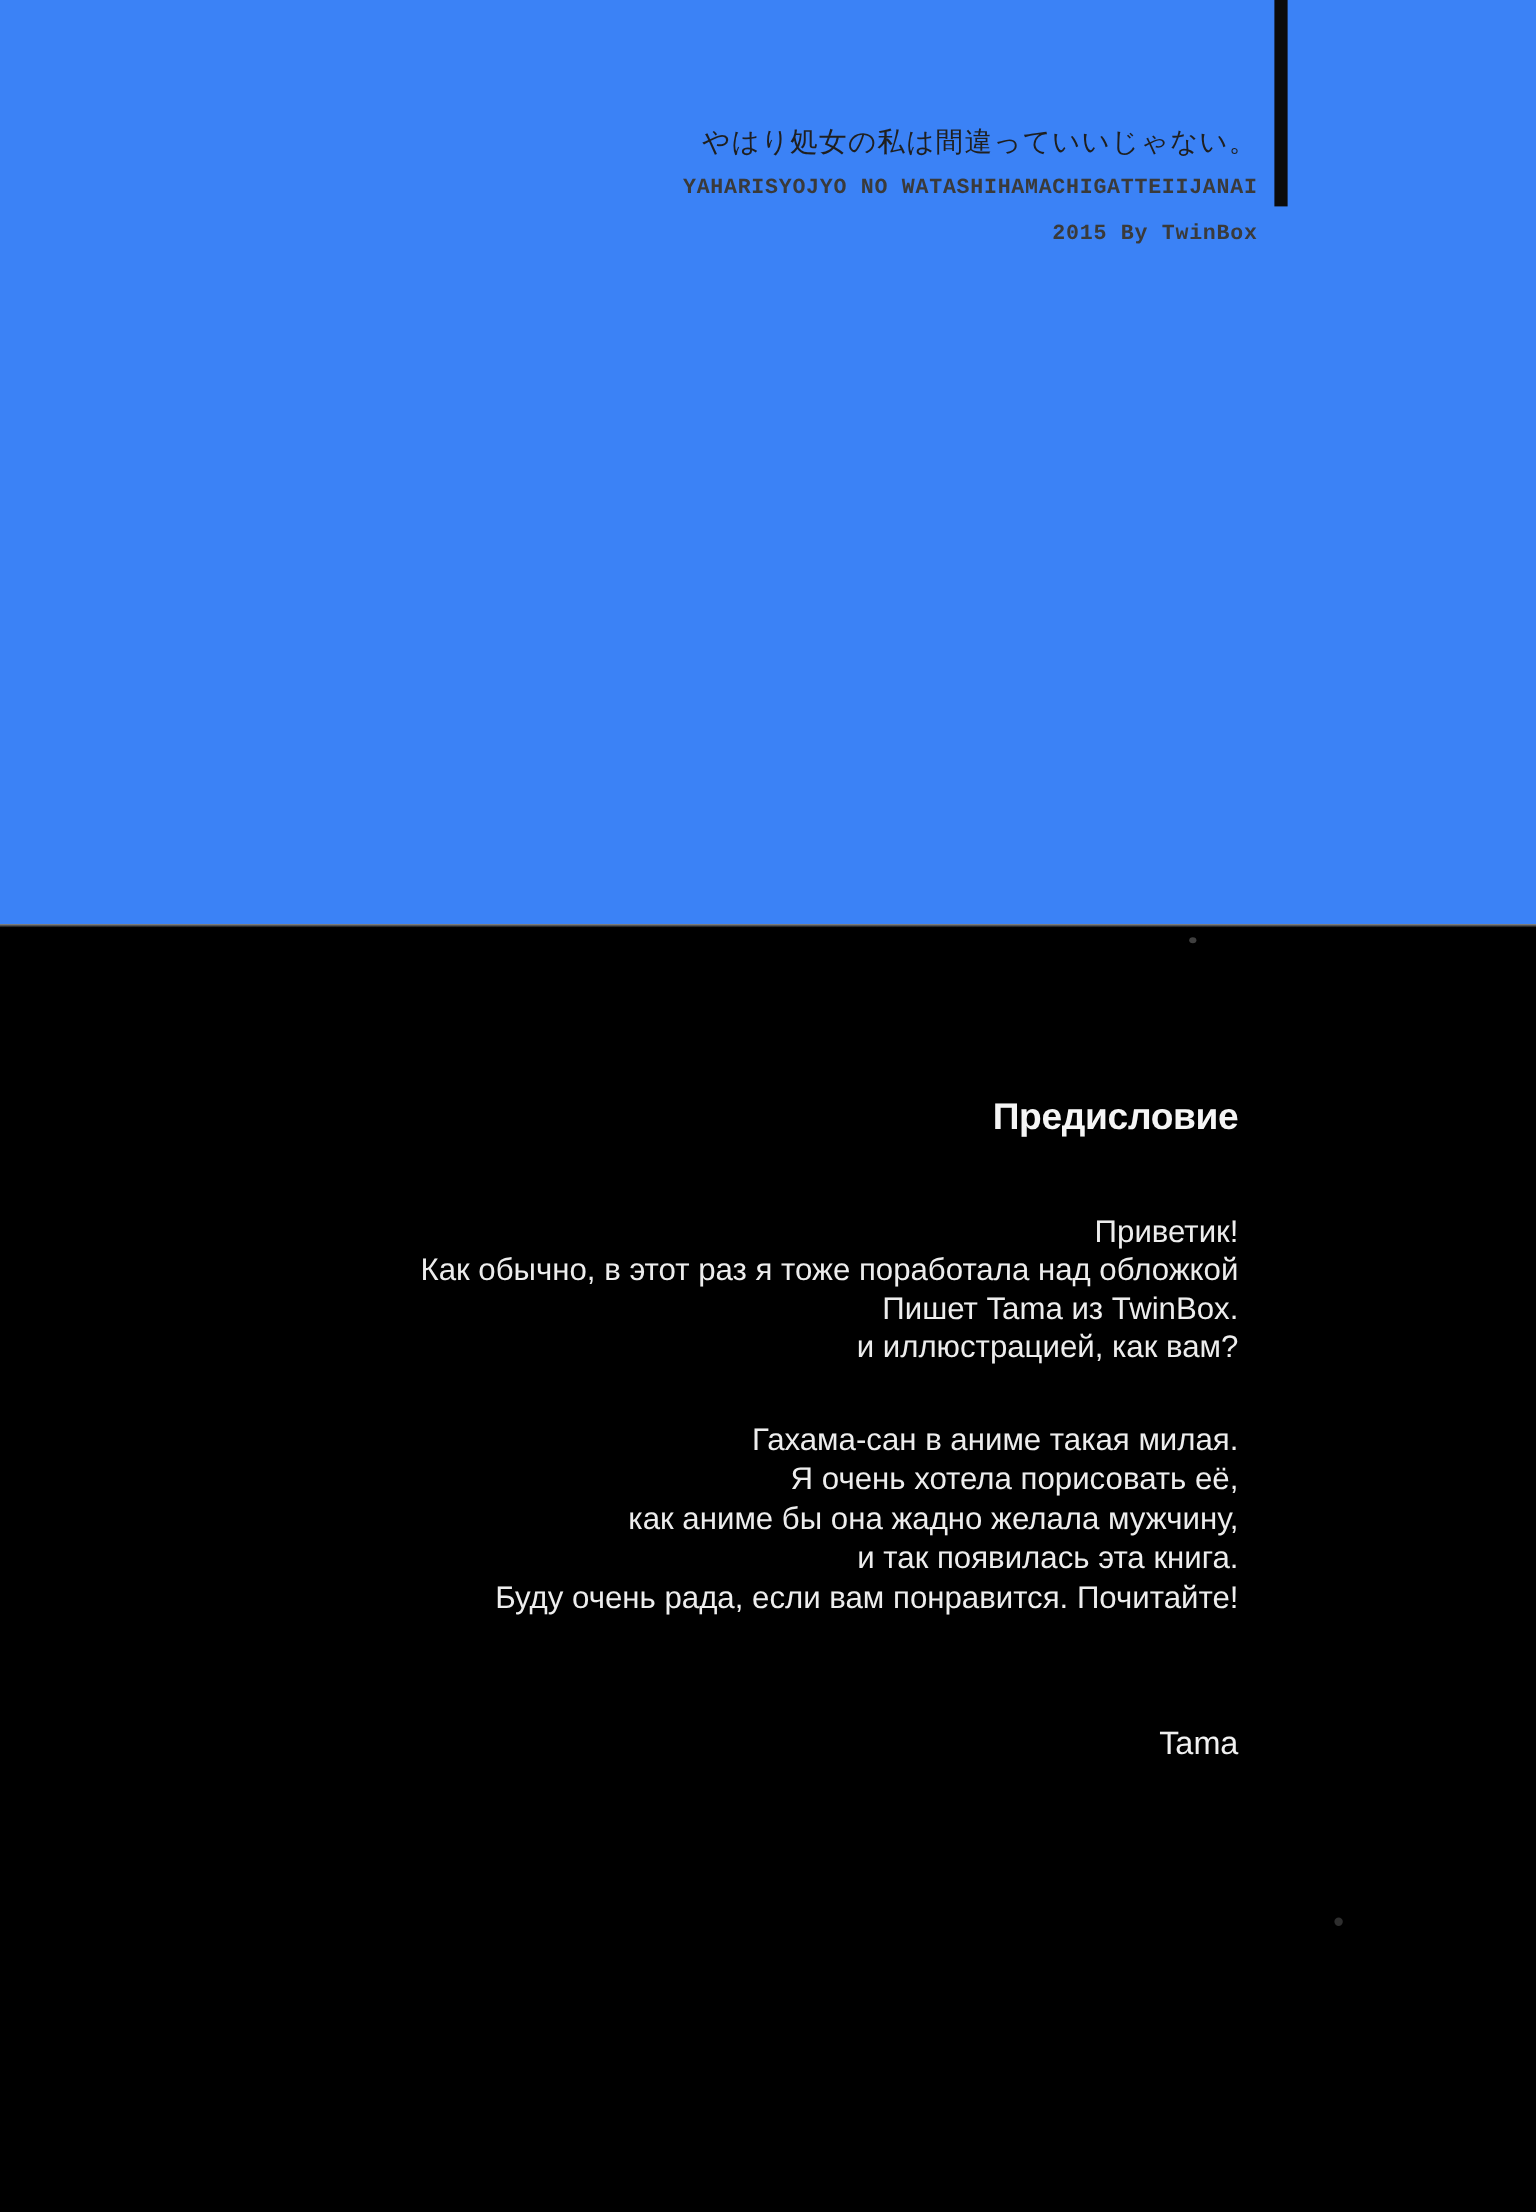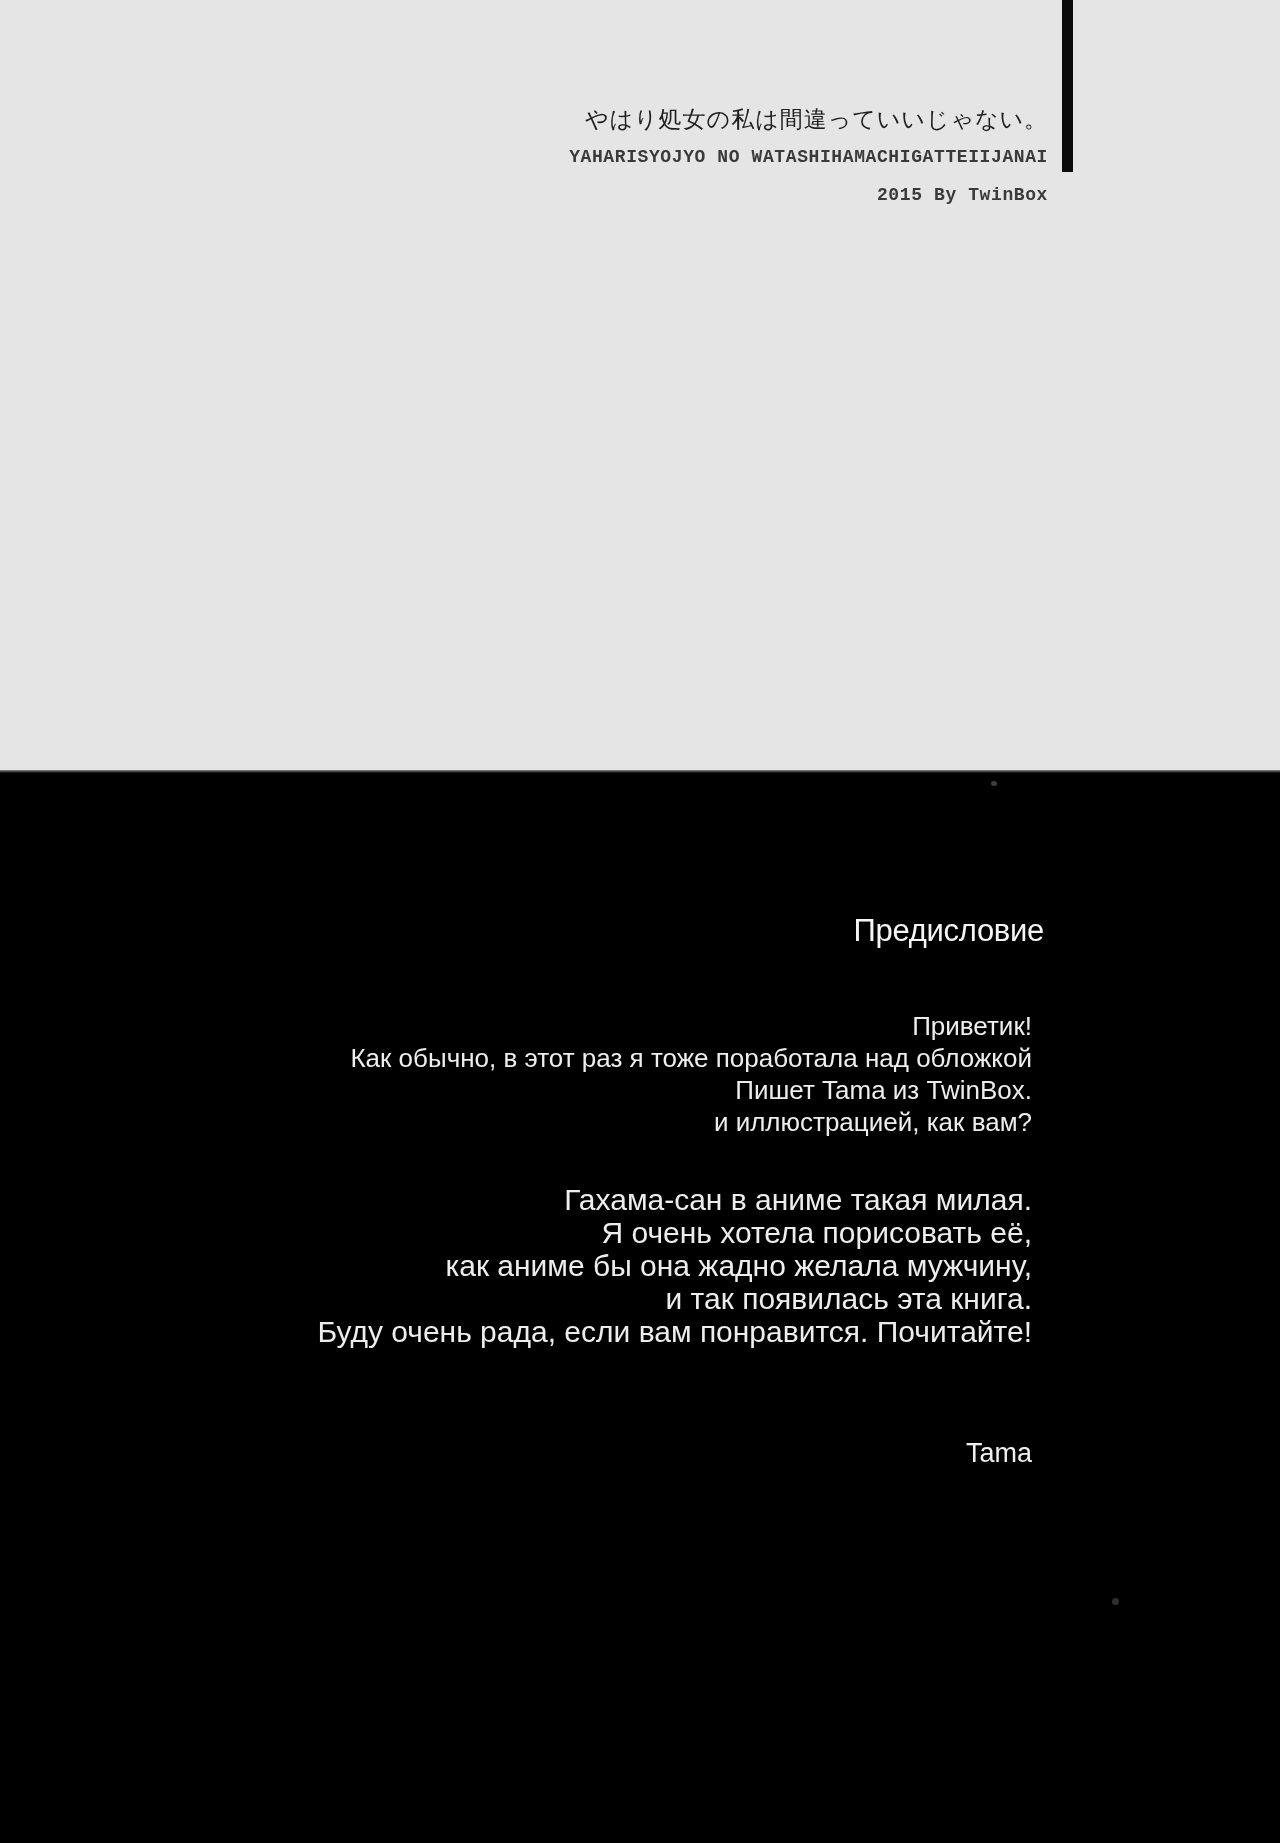--- a/index.html
+++ b/index.html
@@ -4,21 +4,21 @@
 <style>
   html, body {
     margin: 0;
     padding: 0;
     background: #ffffff;
   }
   .page {
     position: relative;
     width: 1280px;
     height: 1843px;
-    background: #e5e5e5;
+    background: #3b82f6;
     overflow: hidden;
     font-family: "Liberation Sans", sans-serif;
   }
 
   
   .header-block {
     position: absolute;
     top: 100px;
     right: 232px;
     text-align: right;
@@ -64,43 +64,43 @@
     position: absolute;
     left: 0;
     top: 0;
     width: 100%;
     height: 3px;
     background: linear-gradient(#8d8d8d, #000000);
   }
   .preface-heading {
     position: absolute;
     top: 144px;
-    right: 236px;
+    right: 248px;
     font-size: 31px;
     line-height: 34px;
-    font-weight: normal;
+    font-weight: bold;
     letter-spacing: -0.3px;
     color: #f5f5f5;
     white-space: nowrap;
   }
   .preface-para {
     position: absolute;
     right: 248px;
     text-align: right;
     color: #ededed;
     white-space: nowrap;
   }
   .para-1 {
     top: 240px;
     font-size: 26px;
     line-height: 32px;
   }
   .para-2 {
     top: 413px;
-    font-size: 30px;
+    font-size: 26px;
     line-height: 33px;
   }
   .signature {
     position: absolute;
     top: 667px;
     right: 248px;
     font-size: 27px;
     line-height: 32px;
     color: #f0f0f0;
   }

